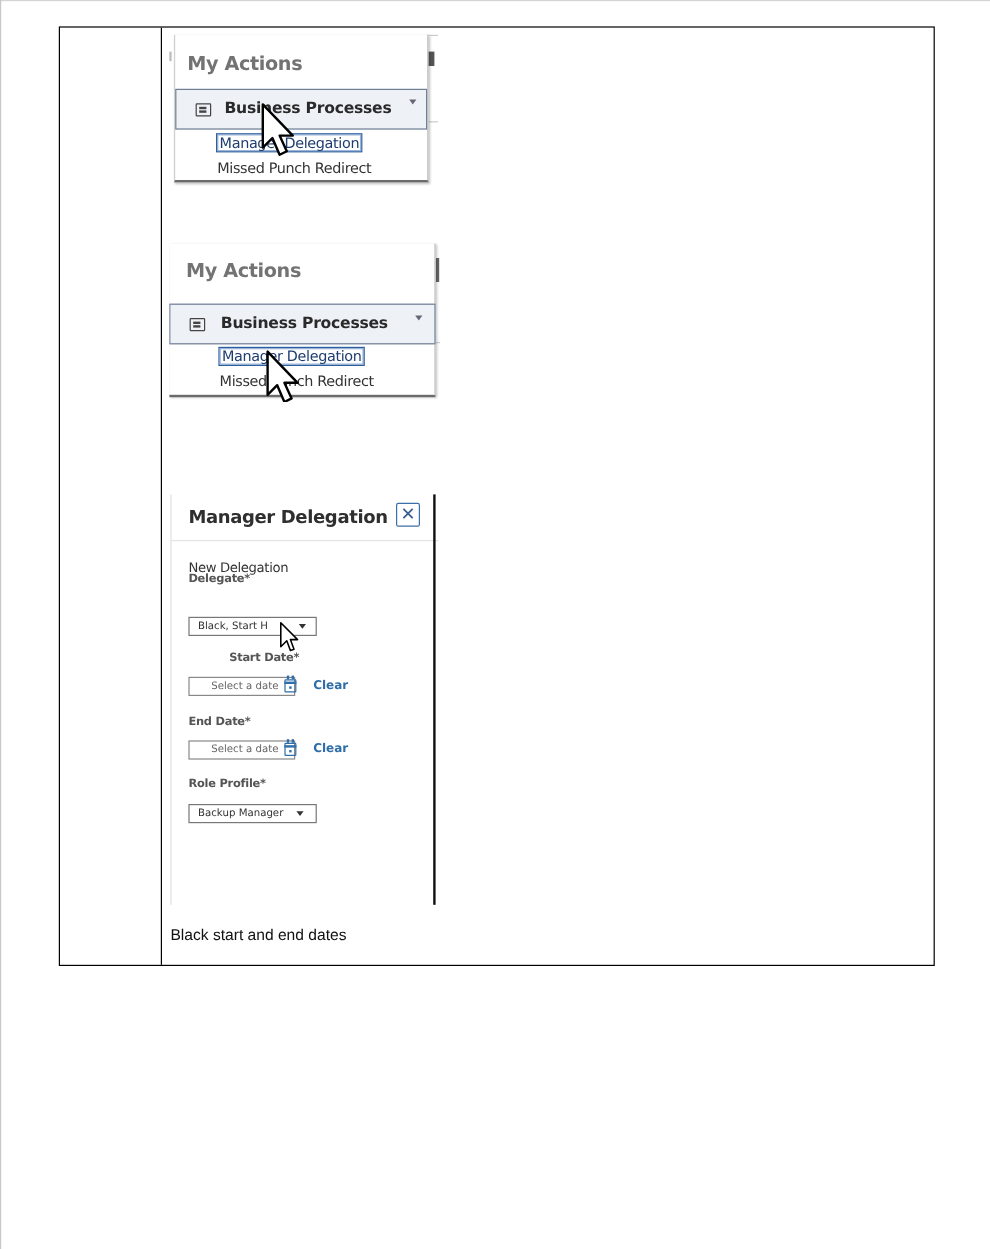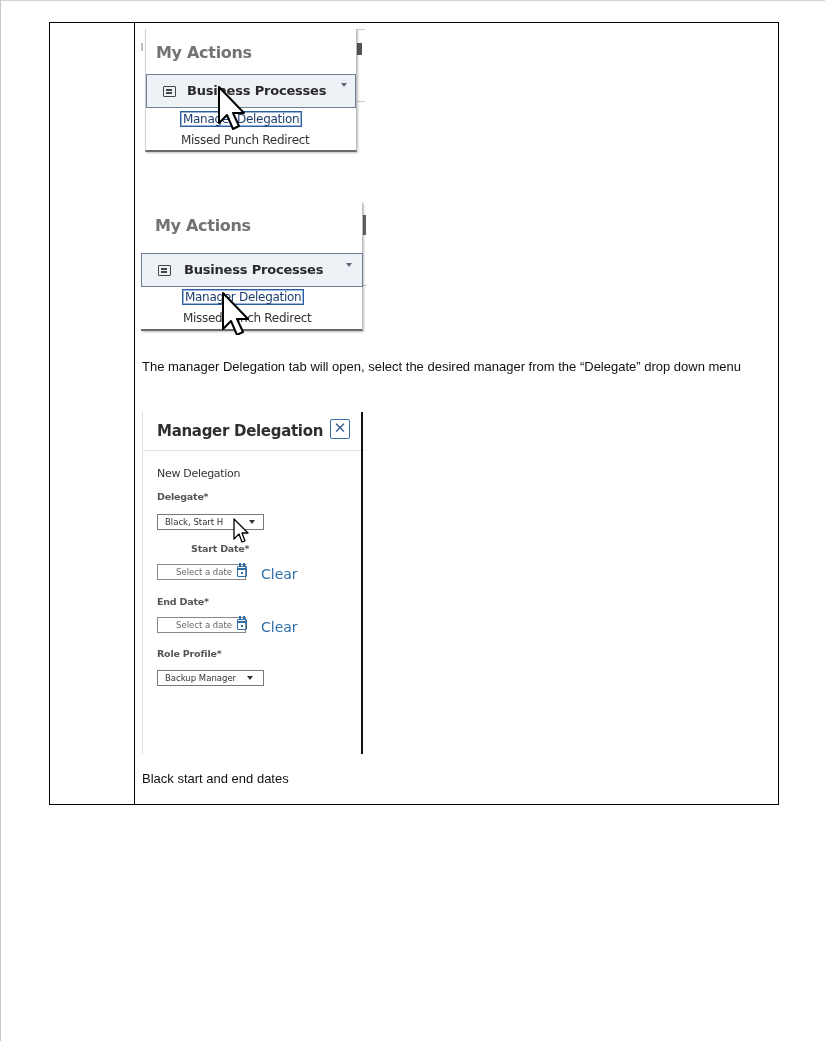--- a/index.html
+++ b/index.html
@@ -59,21 +59,21 @@
   .md-close { position: absolute; left: 187px; top: 7px; width: 20px; height: 20px; border: 1px solid #3a6fa8; border-radius: 2px; color: #3a5f8f; font-size: 15px; line-height: 17px; text-align: center; font-family: "DejaVu Sans", sans-serif; }
   .md-divider { position: absolute; left: 0; top: 38px; width: 223px; height: 1px; background: #e3e3e3; }
   .md-sub { position: absolute; left: 14px; top: 55px; font-size: 11px; color: #333; font-family: "DejaVu Sans", sans-serif; letter-spacing: -0.3px; }
   .md-label { position: absolute; left: 14px; font-size: 9.5px; font-weight: bold; color: #555; font-family: "DejaVu Sans", sans-serif; letter-spacing: -0.2px; }
   .md-select { position: absolute; left: 14px; width: 107px; height: 16px; border: 1px solid #777; background: #fff; font-size: 8.5px; color: #333; padding-left: 7px; line-height: 14px; font-family: "DejaVu Sans", sans-serif; }
   .md-date { position: absolute; left: 14px; width: 89px; height: 16px; border: 1px solid #888; background: #fff; font-size: 8.5px; color: #666; padding-left: 18px; line-height: 14px; font-family: "DejaVu Sans", sans-serif; }
   .md-cal { position: absolute; left: 94px; width: 10px; height: 11px; border: 1.5px solid #2f6ea8; border-radius: 1px; }
   .md-cal::before { content: ""; position: absolute; left: -1.5px; top: 1px; width: 10px; height: 1.5px; background: #2f6ea8; }
   .md-cal::after { content: ""; position: absolute; left: 3px; top: 5px; width: 2px; height: 2px; background: #2f6ea8; }
   .md-cal .tick { position: absolute; top: -4px; width: 1.5px; height: 3px; background: #2f6ea8; }
-  .md-clear { position: absolute; left: 118px; font-size: 14px; color: #2f6ea8; font-family: "DejaVu Sans", sans-serif; }
+  .md-clear { position: absolute; left: 118px; font-size: 10px; color: #2f6ea8; font-family: "DejaVu Sans", sans-serif; font-weight: bold; }
   .caret-sm { position: absolute; width: 0; height: 0; border-left: 3.5px solid transparent; border-right: 3.5px solid transparent; border-top: 4px solid #333; }
   .md-submit { position: absolute; left: 14px; top: 311px; width: 191px; height: 24px; background: #2a6aa6; color: #fff; font-size: 9.5px; padding-left: 9px; line-height: 24px; font-family: "DejaVu Sans", sans-serif; }
 </style>
 </head>
 <body>
 
 <div class="page-edge-top"></div>
 <div class="page-edge-left"></div>
 
 <div class="doc-table">
@@ -111,29 +111,28 @@
           <span class="bp-label">Business Processes</span>
           <span class="bp-caret"></span>
         </div>
         <div class="menu-item selected mi-0">Manager Delegation</div>
         <div class="menu-item mi-1">Missed Punch Redirect</div>
       </div>
       <svg class="cursor" style="left:80px;top:90px;" width="30" height="50" viewBox="0 0 30 50">
         <path d="M2 2 L2 38 L10 30 L16 44 L22 41 L16 28 L27 28 Z" fill="#fff" stroke="#000" stroke-width="2" stroke-linejoin="round"></path>
       </svg>
     </div>
-    <div class="caption" style="top:333px;width:620px;">The manager Delegation tab will open, select the desired manager from the “Delegate” drop down menu</div>
 
     <div class="shot shot3">
       <div class="md-title">Manager Delegation</div>
       <div class="md-close">✕</div>
       <div class="md-divider"></div>
       <div class="md-sub">New Delegation</div>
 
-      <div class="md-label" style="top:79px;">Delegate*</div>
+      <div class="md-label" style="top:65px;">Delegate*</div>
       <div class="md-select" style="top:102px;">
         <span>Black, Start H</span>
         <span class="caret-sm" style="left:91px;top:5px;"></span>
       </div>
       <svg class="cursor" style="left:90px;top:106px;" width="18" height="28" viewBox="0 0 18 28">
         <path d="M1 1 L1 21 L6 16 L9 24 L12 23 L9 15 L15 15 Z" fill="#fff" stroke="#000" stroke-width="1.3" stroke-linejoin="round"></path>
       </svg>
 
       <div class="md-label" style="top:131px;margin-left:34px;">Start Date*</div>
       <div class="md-date" style="top:152px;">Select a date</div>

